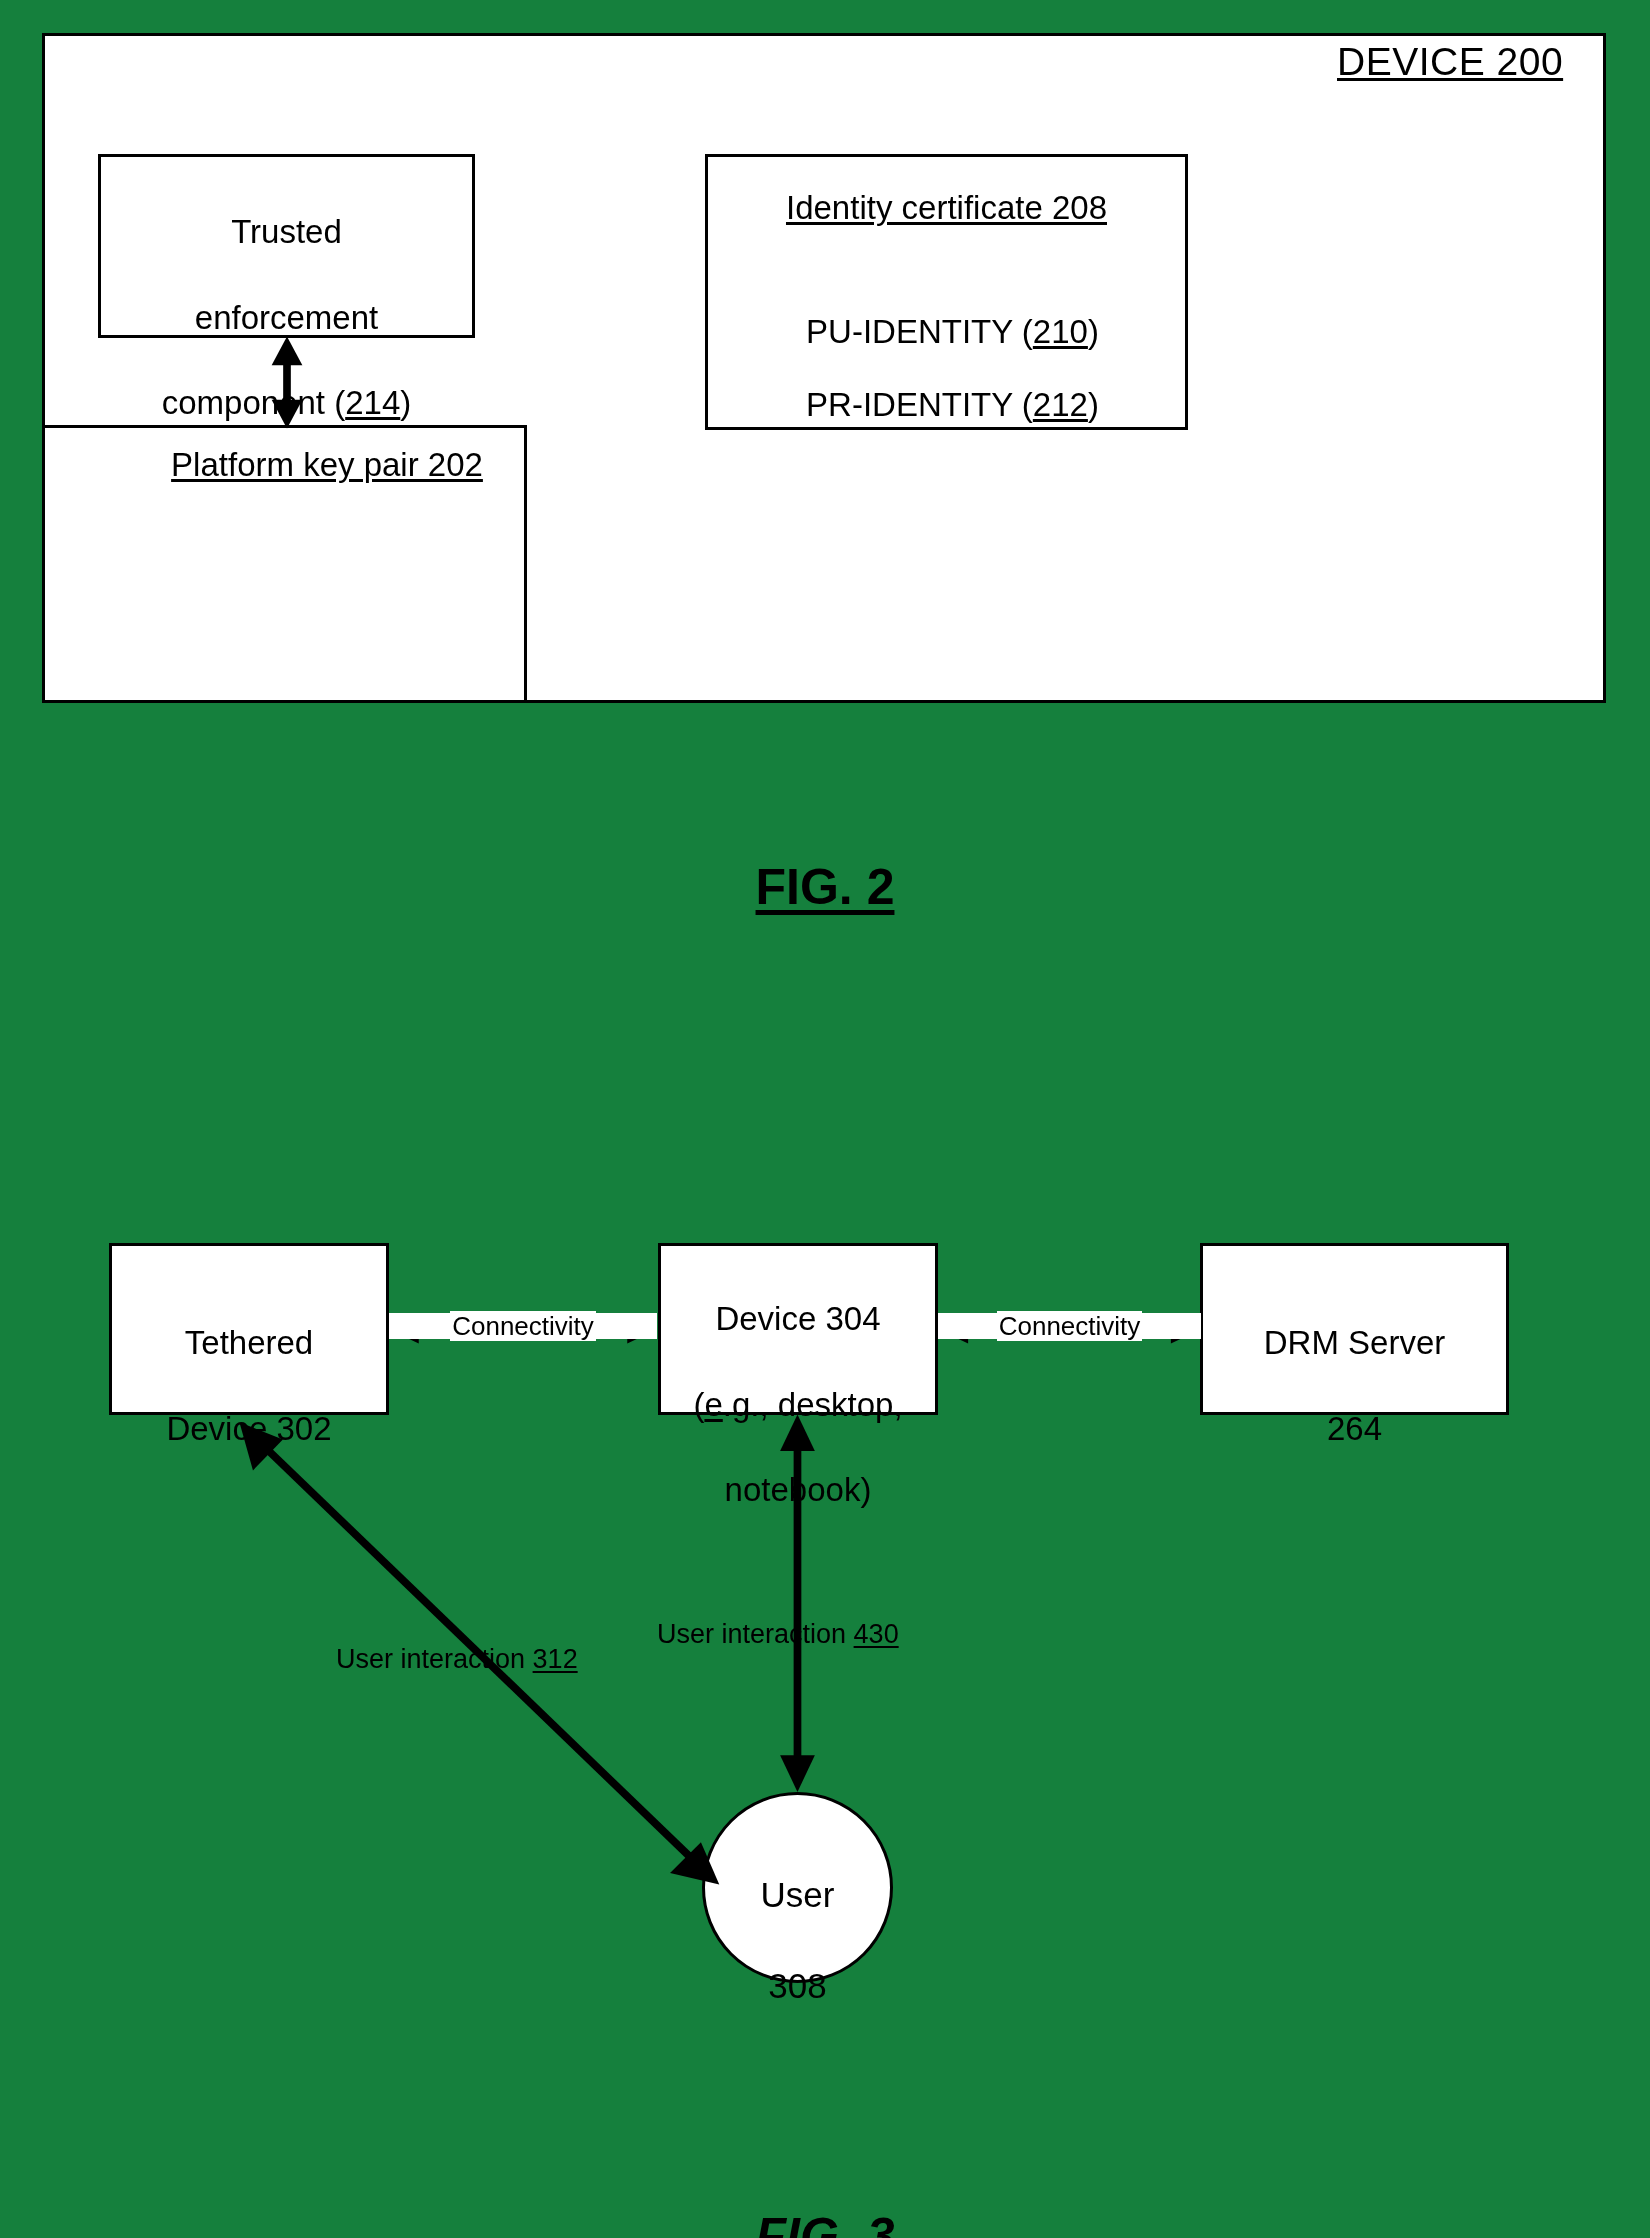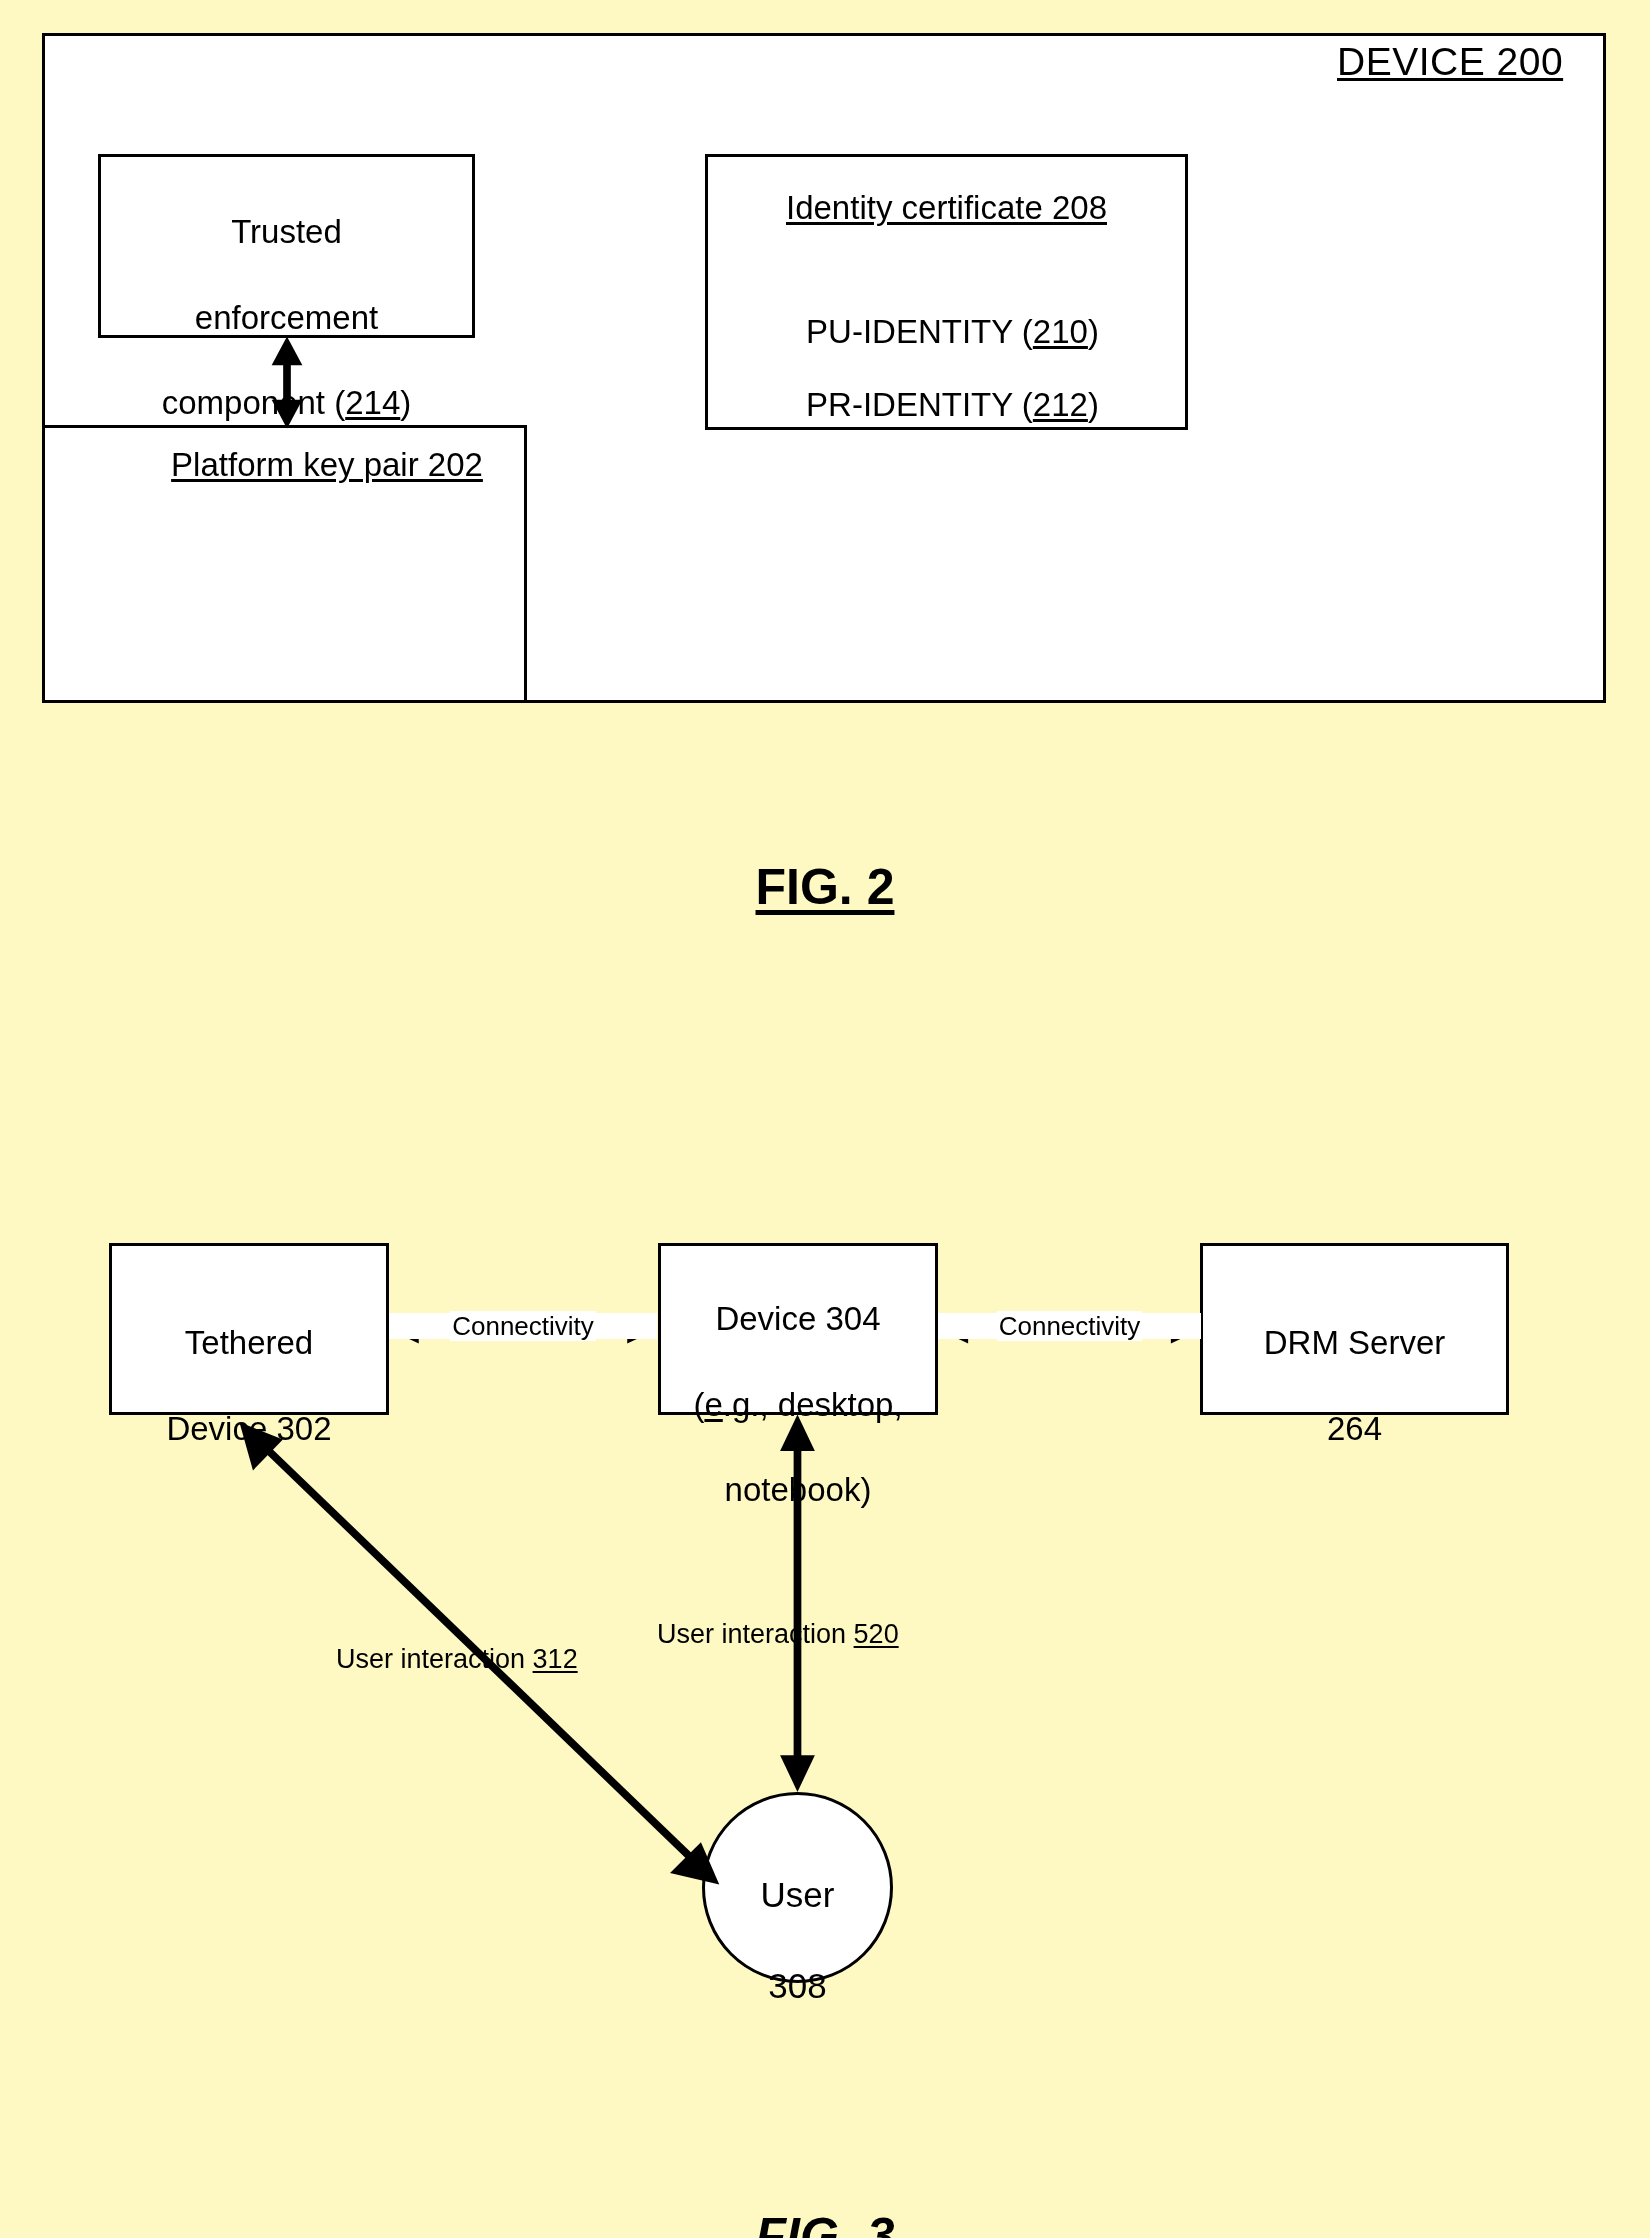--- a/index.html
+++ b/index.html
@@ -9,21 +9,21 @@
     background: #ffffff;
   }
   body {
     font-family: "Liberation Sans", sans-serif;
     color: #000000;
   }
   #page {
     position: relative;
     width: 1650px;
     height: 2238px;
-    background: #fef9c3;
+    background: #15803d;
     overflow: hidden;
   }
 
   
   .box {
     position: absolute;
     border: 3.9px solid #000;
     background: #fff;
     box-sizing: border-box;
   }
@@ -331,21 +331,21 @@
     </g>
 
     <g>
       <line x1="262" y1="1487" x2="730" y2="1938" stroke="#000" stroke-width="8"></line>
       <polygon points="248,1473 262,1523 293,1491" fill="#000"></polygon>
       <polygon points="745,1952 694,1940 726,1908" fill="#000"></polygon>
     </g>
   </svg>
 
   <div id="ui310-label" class="txt lft">
-    <span>User interaction </span><span class="u">520</span>
+    <span>User interaction </span><span class="u">430</span>
   </div>
   <div id="ui312-label" class="txt lft">
     <span>User interaction </span><span class="u">312</span>
   </div>
 
   <div id="fig3-caption" class="txt ctr">
     <span class="u">FIG. 3</span>
   </div>
 
 </div>

